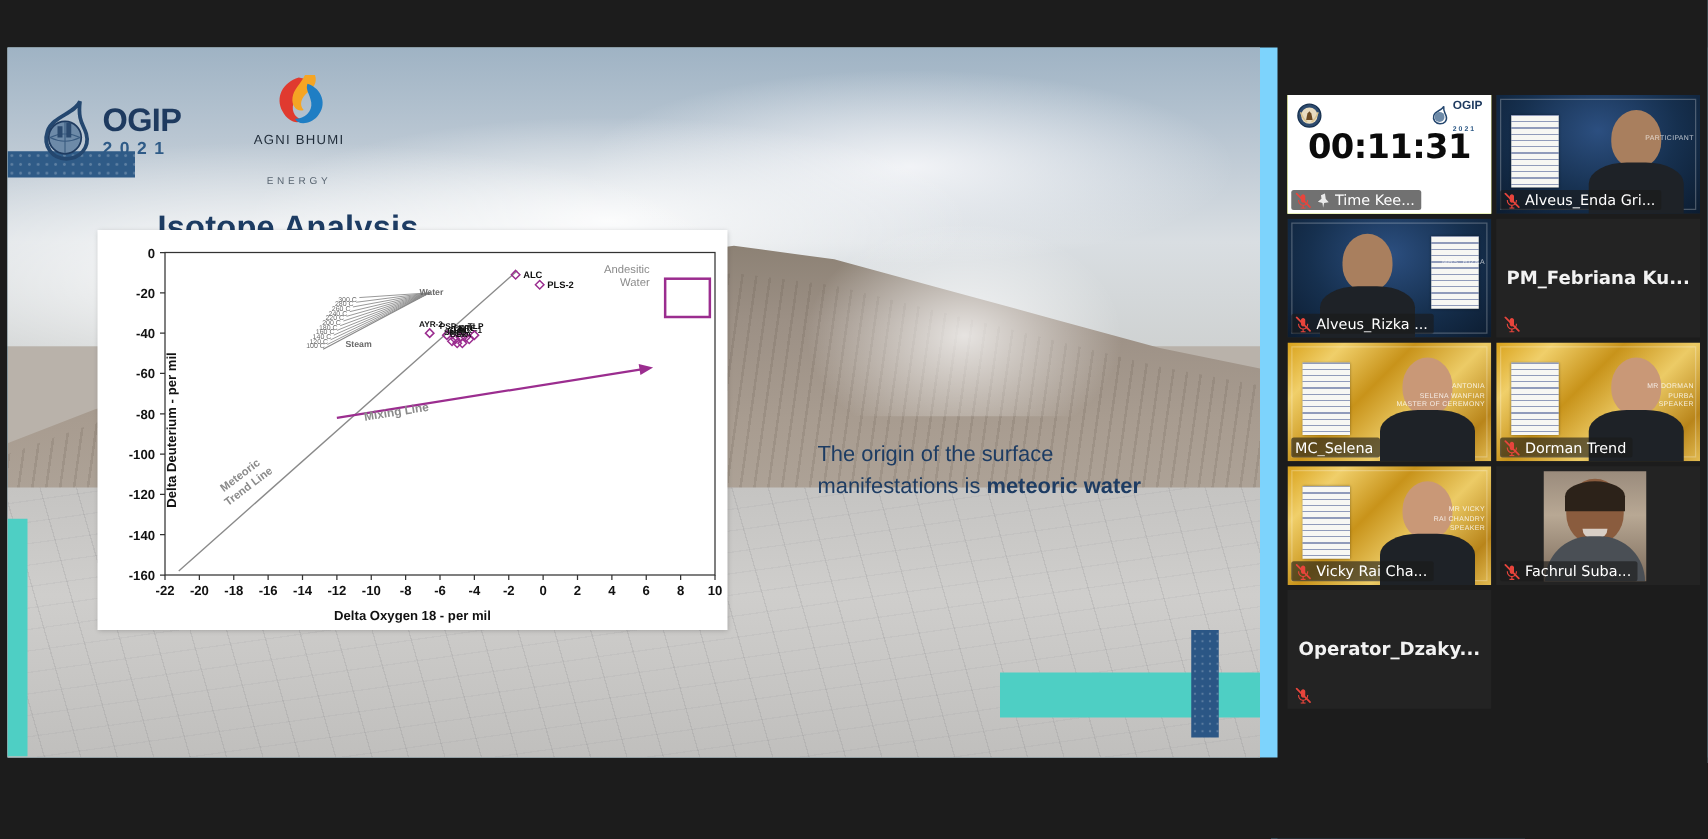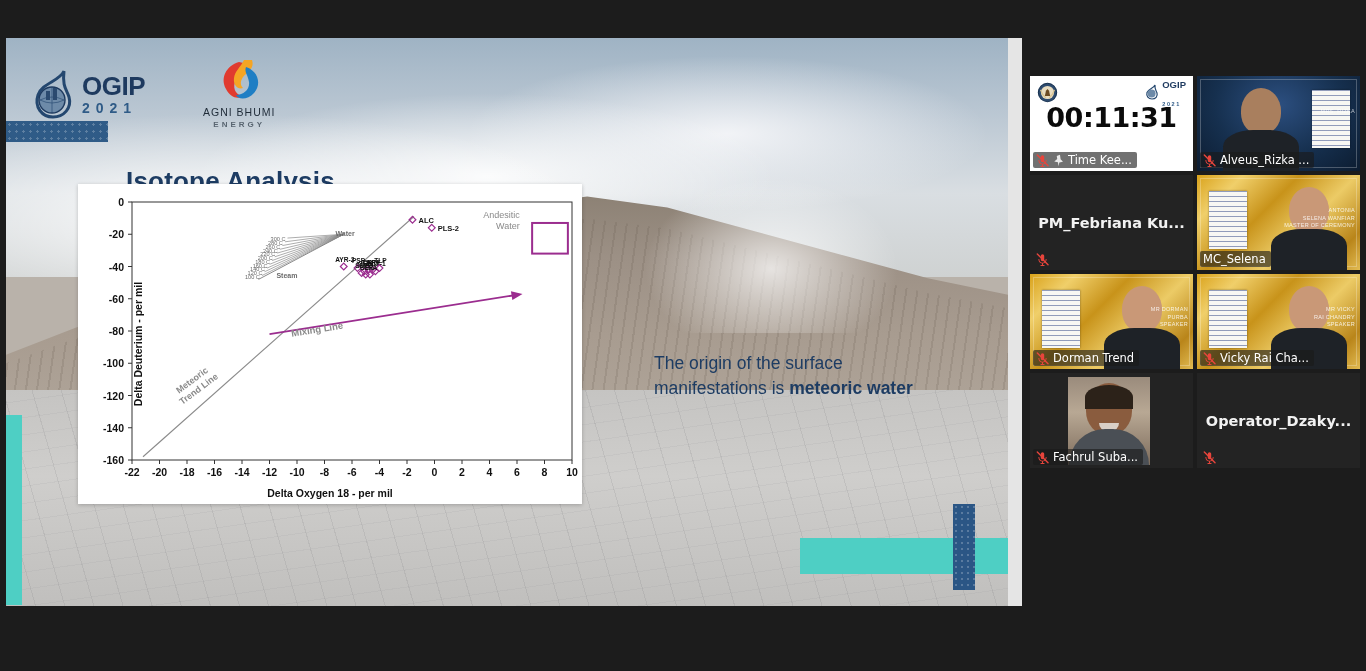--- a/index.html
+++ b/index.html
@@ -2,21 +2,21 @@
 <html><head>
 <meta charset="utf-8">
 <style>
   * { box-sizing: border-box; margin: 0; padding: 0; }
   html, body {
     width: 1366px; height: 671px;
     background: #1a1a1a;
     font-family: "Liberation Sans", sans-serif;
     overflow: hidden;
   }
-  #app { position: relative; width: 1366px; height: 671px; background: #e5e5e5; }
+  #app { position: relative; width: 1366px; height: 671px; background: #7dd3fc; }
 
   
   #stage {
     position: absolute; left: 6px; top: 38px;
     width: 1002px; height: 568px;
     overflow: hidden;
     background: #b9b2aa;
   }
   
   .bg-sky {
@@ -64,21 +64,21 @@
   
   .logo-row { position:absolute; left:24px; top:20px; display:flex; align-items:center; gap:58px; }
   .ogip { display:flex; align-items:center; gap:6px; }
   .ogip-mark { width:46px; height:50px; position:relative; }
   .ogip-text { line-height:1; }
   .ogip-title { font-size:26px; font-weight:bold; color:#1e3a5f; letter-spacing:-.5px; }
   .ogip-year { font-size:14px; font-weight:bold; color:#2f5b87; letter-spacing:6px; margin-top:2px; }
   .agni { display:flex; flex-direction:column; align-items:center; gap:2px; }
   .agni-mark { width:50px; height:46px; }
   .agni-t1 { font-size:10.5px; font-weight:normal; color:#1f2b38; letter-spacing:1px; }
-  .agni-t2 { font-size:8px; font-weight:bold; color:#5a6672; letter-spacing:3px; }
+  .agni-t2 { font-size:8px; font-weight:normal; color:#5a6672; letter-spacing:3px;margin-top:20px; }
 
   
   .slide-title {
     position:absolute; left:120px; top:128px;
     font-size:26px; font-weight:bold; color:#1d3c63;
     font-family:"Liberation Sans", sans-serif; letter-spacing:.2px;
   }
 
   
   .callout { position:absolute; left:648px; top:313px; width:310px;
@@ -368,20 +368,37 @@
             <svg class="pin" viewBox="0 0 12 14">
       <path d="M7.6.8 4.1 2.2l.5 3.1L1.4 8l4 1 .6 4.2.9-4.1 4-.7-2.6-2.9z" fill="#eaeaea"></path>
     </svg>
       <span class="nm">Time Kee...</span>
     </div>
         </div>
         <div class="tile">
           <div class="tile-bg bd-navy">
           <div class="frame-deco"></div>
         </div>
+        <div class="cert" style="left:12px;top:16px;"></div>
+        <div class="head" style="left:92px;top:12px;width:40px;height:46px;background:#a97f5e"></div>
+        <div class="torso" style="left:74px;top:54px;width:76px;height:42px;background:#1e2227"></div>
+        <div class="side-label dark">PARTICIPANT</div>
+        <div class="name-tag">
+          <svg class="mute" viewBox="0 0 16 16">
+      <path d="M8 1.6c-1.2 0-2.1 1-2.1 2.1v4.2c0 1.2.9 2.1 2.1 2.1s2.1-.9 2.1-2.1V3.7c0-1.1-.9-2.1-2.1-2.1z" fill="#e8453c"></path>
+      <path d="M11.9 7.3v.8c0 2.1-1.8 3.9-3.9 3.9s-3.9-1.8-3.9-3.9v-.8H3v.8c0 2.5 1.9 4.6 4.4 4.9v1.8H5.6v1.1h4.8v-1.1H8.6v-1.8c2.5-.3 4.4-2.4 4.4-4.9v-.8h-1.1z" fill="#e8453c"></path>
+      <path d="M1.6 1.2 L14.8 14.4" stroke="#e8453c" stroke-width="1.7" stroke-linecap="round"></path>
+    </svg>
+            <span class="nm">Alveus_Enda Gri...</span>
+        </div>
+        </div>
+        <div class="tile">
+          <div class="tile-bg bd-navy">
+          <div class="frame-deco"></div>
+        </div>
         <div class="cert" style="right:10px;top:14px;"></div>
         <div class="head" style="left:44px;top:12px;width:40px;height:46px;background:#a97f5e"></div>
         <div class="torso" style="left:26px;top:54px;width:76px;height:42px;background:#1e2227"></div>
         <div class="side-label dark">MRS. RIZKA</div>
         <div class="name-tag">
           <svg class="mute" viewBox="0 0 16 16">
       <path d="M8 1.6c-1.2 0-2.1 1-2.1 2.1v4.2c0 1.2.9 2.1 2.1 2.1s2.1-.9 2.1-2.1V3.7c0-1.1-.9-2.1-2.1-2.1z" fill="#e8453c"></path>
       <path d="M11.9 7.3v.8c0 2.1-1.8 3.9-3.9 3.9s-3.9-1.8-3.9-3.9v-.8H3v.8c0 2.5 1.9 4.6 4.4 4.9v1.8H5.6v1.1h4.8v-1.1H8.6v-1.8c2.5-.3 4.4-2.4 4.4-4.9v-.8h-1.1z" fill="#e8453c"></path>
       <path d="M1.6 1.2 L14.8 14.4" stroke="#e8453c" stroke-width="1.7" stroke-linecap="round"></path>
     </svg>

